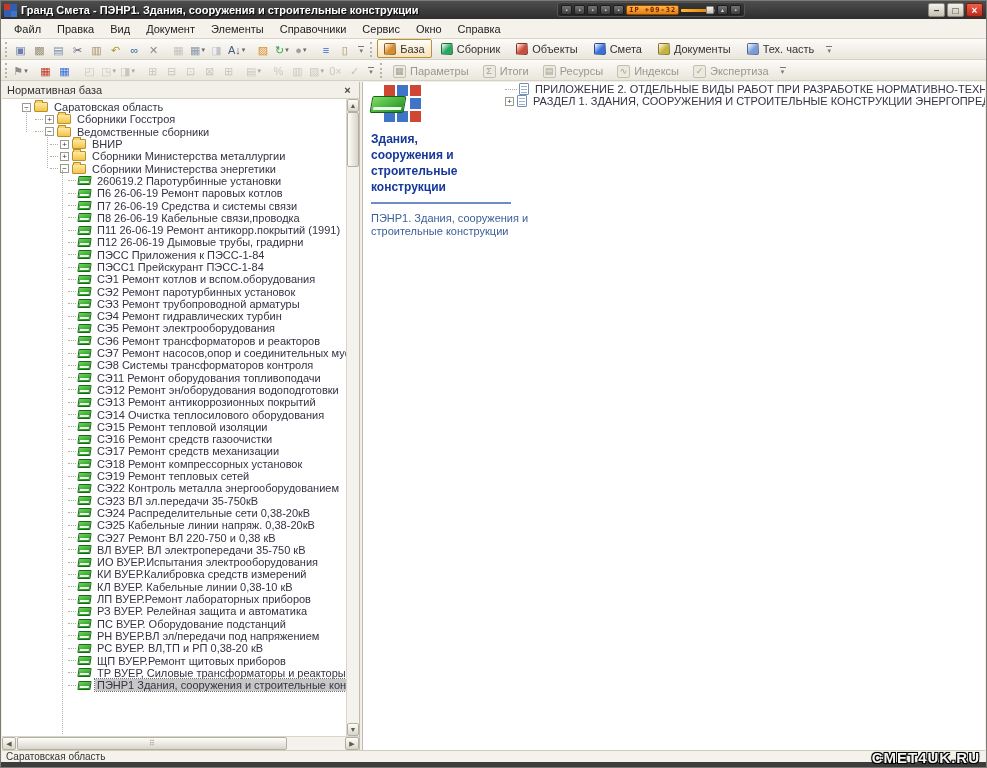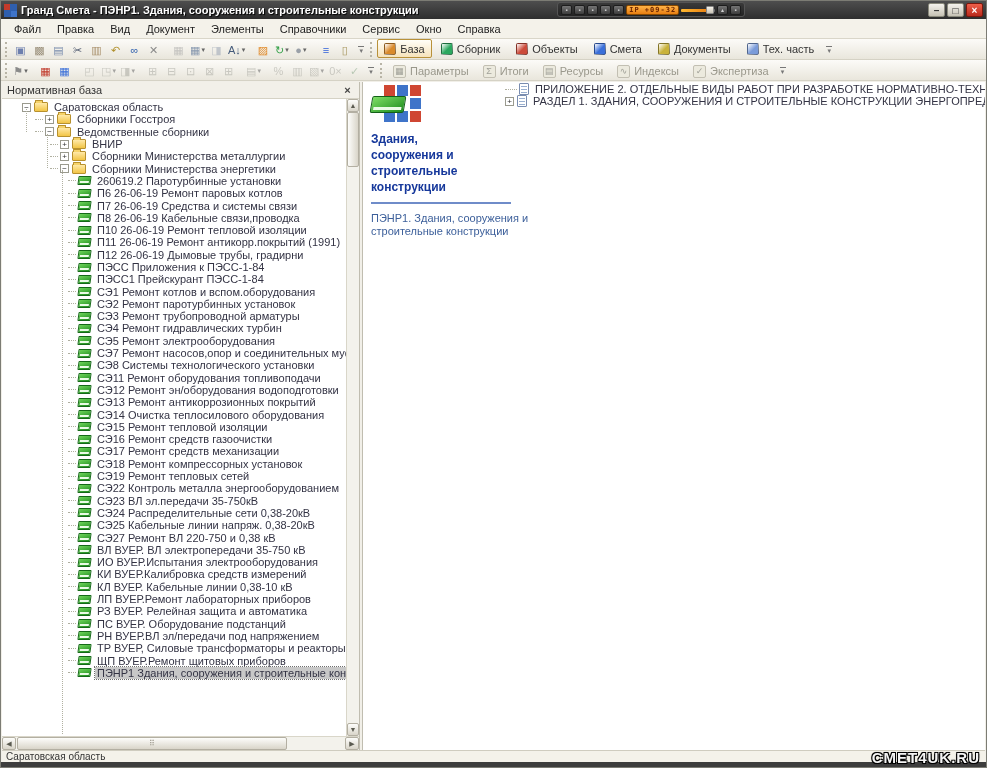--- a/index.html
+++ b/index.html
@@ -340,25 +340,20 @@
             <span class="lbl">П7 26-06-19 Средства и системы связи</span>
           </div>
           <div class="trow ind3">
             <span class="stub"></span>
             <span class="book"></span>
             <span class="lbl">П8 26-06-19 Кабельные связи,проводка</span>
           </div>
           <div class="trow ind3">
             <span class="stub"></span>
             <span class="book"></span>
-            <span class="lbl">П10 26-06-19 Ремонт тепловой изоляции</span>
-          </div>
-          <div class="trow ind3">
-            <span class="stub"></span>
-            <span class="book"></span>
             <span class="lbl">П11 26-06-19 Ремонт антикорр.покрытий (1991)</span>
           </div>
           <div class="trow ind3">
             <span class="stub"></span>
             <span class="book"></span>
             <span class="lbl">П12 26-06-19 Дымовые трубы, градирни</span>
           </div>
           <div class="trow ind3">
             <span class="stub"></span>
             <span class="book"></span>
@@ -390,26 +385,31 @@
             <span class="lbl">СЭ4 Ремонт гидравлических турбин</span>
           </div>
           <div class="trow ind3">
             <span class="stub"></span>
             <span class="book"></span>
             <span class="lbl">СЭ5 Ремонт электрооборудования</span>
           </div>
           <div class="trow ind3">
             <span class="stub"></span>
             <span class="book"></span>
+            <span class="lbl">СЭ6 Ремонт трансформаторов и реакторов</span>
+          </div>
+          <div class="trow ind3">
+            <span class="stub"></span>
+            <span class="book"></span>
             <span class="lbl">СЭ7 Ремонт насосов,опор и соединительных муфт</span>
           </div>
           <div class="trow ind3">
             <span class="stub"></span>
             <span class="book"></span>
-            <span class="lbl">СЭ8 Системы технологического установки</span>
+            <span class="lbl">СЭ8 Системы трансформаторов контроля</span>
           </div>
           <div class="trow ind3">
             <span class="stub"></span>
             <span class="book"></span>
             <span class="lbl">СЭ11 Ремонт оборудования топливоподачи</span>
           </div>
           <div class="trow ind3">
             <span class="stub"></span>
             <span class="book"></span>
             <span class="lbl">СЭ12 Ремонт эн/оборудования водоподготовки</span>
@@ -510,26 +510,31 @@
             <span class="lbl">ПС ВУЕР. Оборудование подстанций</span>
           </div>
           <div class="trow ind3">
             <span class="stub"></span>
             <span class="book"></span>
             <span class="lbl">РН ВУЕР.ВЛ эл/передачи под напряжением</span>
           </div>
           <div class="trow ind3">
             <span class="stub"></span>
             <span class="book"></span>
+            <span class="lbl">РС ВУЕР. ВЛ,ТП и РП 0,38-20 кВ</span>
+          </div>
+          <div class="trow ind3">
+            <span class="stub"></span>
+            <span class="book"></span>
+            <span class="lbl">ЩП ВУЕР.Ремонт щитовых приборов</span>
+          </div>
+          <div class="trow ind3">
+            <span class="stub"></span>
+            <span class="book"></span>
             <span class="lbl">ТР ВУЕР, Силовые трансформаторы и реакторы</span>
-          </div>
-          <div class="trow ind3">
-            <span class="stub"></span>
-            <span class="book"></span>
-            <span class="lbl">ЩП ВУЕР.Ремонт щитовых приборов</span>
           </div>
           <div class="trow ind3 sel">
             <span class="stub"></span>
             <span class="book"></span>
             <span class="lbl">ПЭНР1 Здания, сооружения и строительные конструкции</span>
           </div>
           <div class="guide" style="left: 24px; top: 10px; height: 23px;"></div>
           <div class="guide" style="left: 45px; top: 35px; height: 34px;"></div>
           <div class="guide" style="left: 60px; top: 71px; height: 564px;"></div>
         </div>

